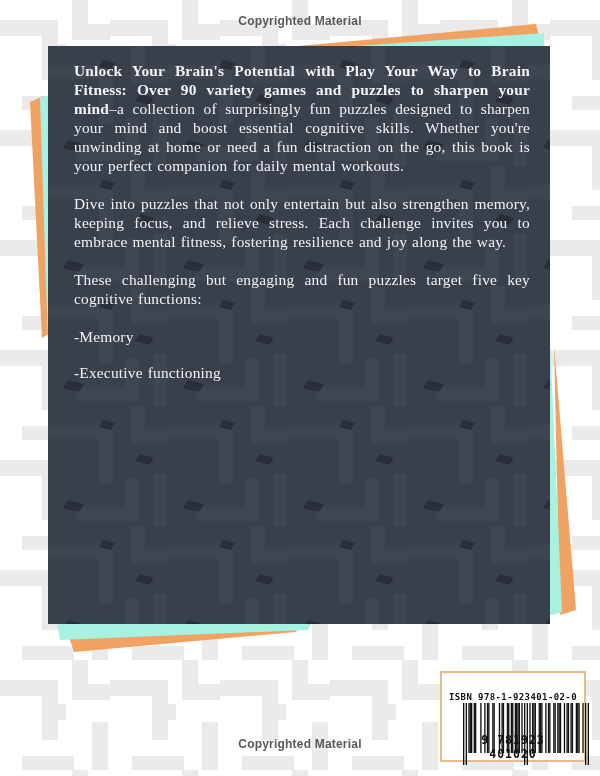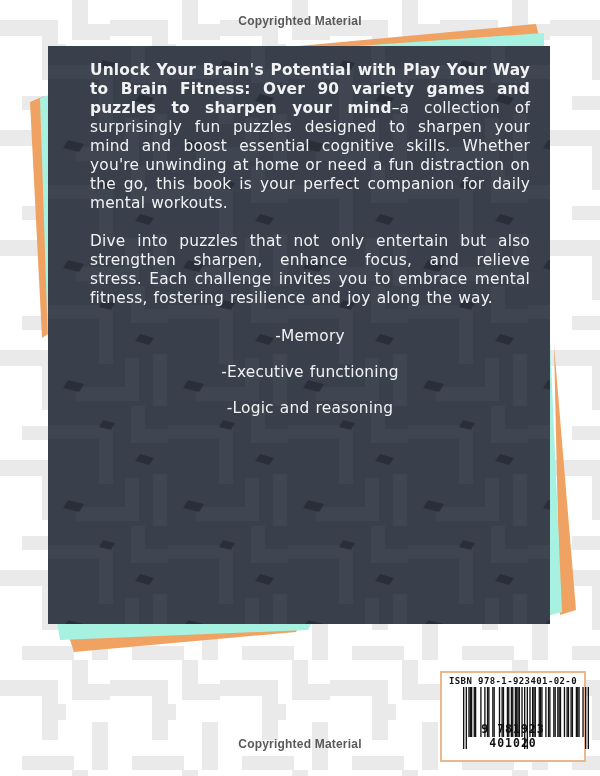--- a/index.html
+++ b/index.html
@@ -14,32 +14,33 @@
     letter-spacing:.2px;
   }
   .copyright.top{top:14px;}
   .copyright.bottom{top:737px;}
   .panel{
     position:absolute;left:48px;top:46px;width:502px;height:578px;
   }
   .panel .panel-maze{position:absolute;left:0;top:0;}
   .panel-content{
     position:absolute;left:0;top:0;right:0;bottom:0;
-    padding:15px 20px 0 42px;
+    padding:15px 20px 0 26px;
     font-size:15.4px;line-height:19px;letter-spacing:.2px;word-spacing:1px;
     text-align:justify;
+    font-family:Liberation Serif, serif;
   }
   .panel-content p{margin:0 0 19px;}
-  .panel-content p.li{text-align:center;margin:0 0 17px;}
+  .panel-content p.li{text-align:left;margin:0 0 17px;}
   .panel-content .bold{font-weight:bold;}
   .barcode-box{
     position:absolute;left:440px;top:671px;width:146px;height:91px;
     background:#ffffff;border:2px solid;box-sizing:border-box;
     display:flex;flex-direction:column;align-items:center;
-    padding-top:3px;
+    padding-top:19px;
   }
   .isbn-label{
     font-family:"DejaVu Sans Mono",monospace;font-size:9px;font-weight:bold;
     letter-spacing:.4px;color:#111;white-space:nowrap;
   }
   .bars-wrap{position:relative;width:100px;height:62px;margin-top:1px;}
   .bars-wrap svg{position:absolute;left:0;top:0;width:126px;height:62px;}
   .barcode-digits{
     position:absolute;left:0;bottom:-1px;width:100%;text-align:center;
     font-family:"DejaVu Sans Mono",monospace;font-size:11.5px;font-weight:bold;
@@ -95,24 +96,24 @@
             <polygon points="92,48 106,52 101,59 87,55"></polygon>
             <polygon points="55,14 67,17 63,24 51,21"></polygon>
           </g>
         </pattern>
       </defs>
       <rect width="502" height="578" fill="url(#mazeDark)"></rect>
     </svg>
 
     <div class="panel-content" style="color: rgb(241, 242, 244);">
       <p><span class="bold">Unlock Your Brain's Potential with Play Your Way to Brain Fitness: Over 90 variety games and puzzles to sharpen your mind</span><span>–a collection of surprisingly fun puzzles designed to sharpen your mind and boost essential cognitive skills. Whether you're unwinding at home or need a fun distraction on the go, this book is your perfect companion for daily mental workouts.</span></p>
-      <p>Dive into puzzles that not only entertain but also strengthen sharpen, enhance focus, and relieve stress. Each challenge invites you to embrace mental fitness, fostering resilience and joy along the way.</p>
+      <p>Dive into puzzles that not only entertain but also strengthen memory, keeping focus, and relieve stress. Each challenge invites you to embrace mental fitness, fostering resilience and joy along the way.</p>
+      <p>These challenging but engaging and fun puzzles target five key cognitive functions:</p>
       <p class="li">-Memory</p>
       <p class="li">-Executive functioning</p>
-      <p class="li">-Logic and reasoning</p>
     </div>
   </div>
 
   <div class="barcode-box" style="border-color: rgb(233, 185, 140);">
     <div class="isbn-label">ISBN 978-1-923401-02-0</div>
     <div class="bars-wrap">
       <svg id="barcode-bars" viewBox="0 0 95 62" preserveAspectRatio="none" aria-hidden="true">
           <rect x="0" y="0" width="1" height="62" fill="#111111"></rect>
           <rect x="2" y="0" width="1" height="62" fill="#111111"></rect>
           <rect x="4" y="0" width="1" height="50" fill="#111111"></rect>

